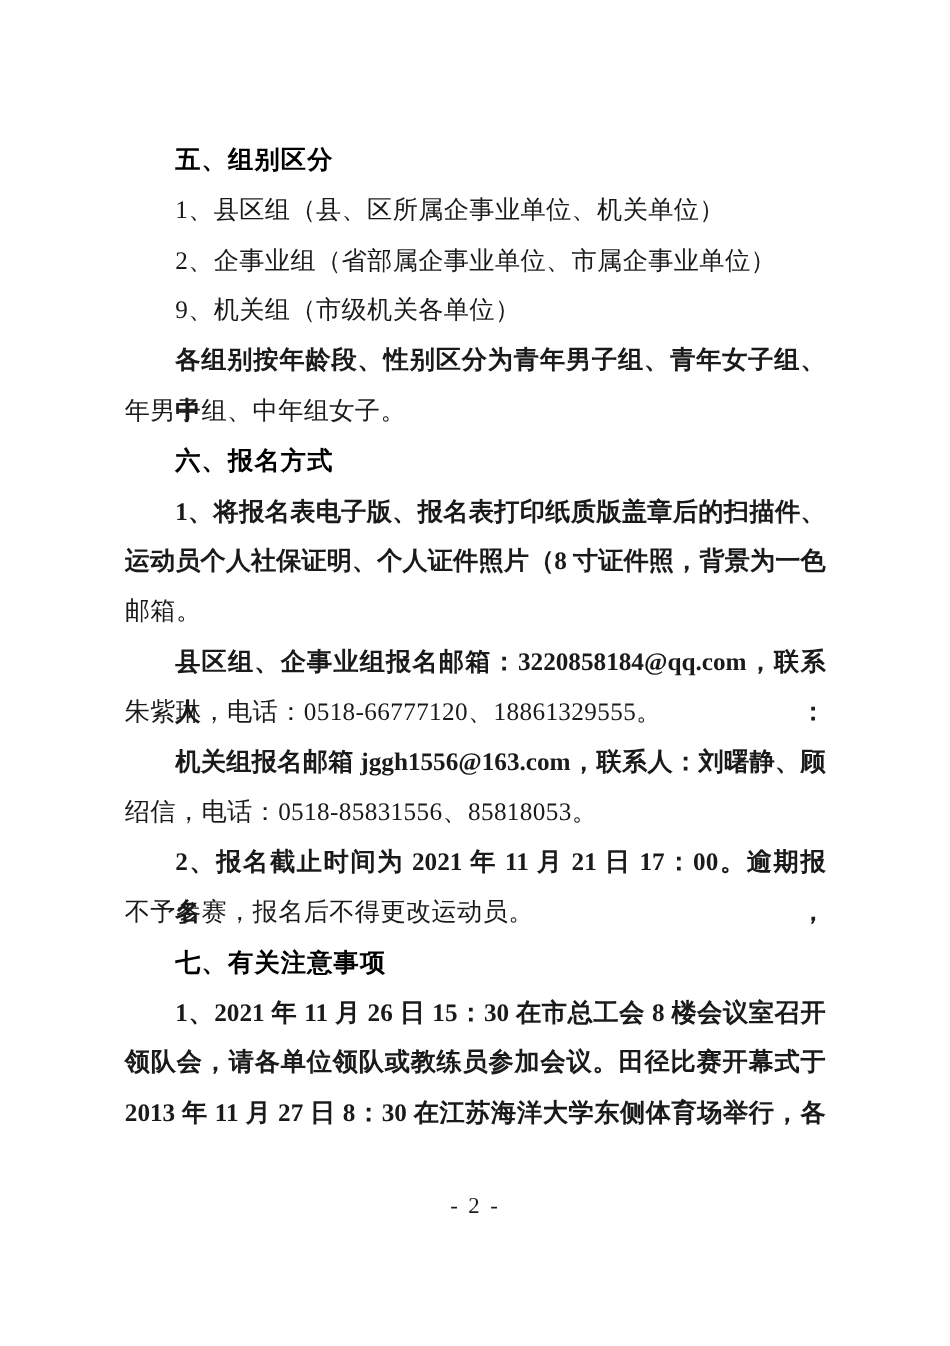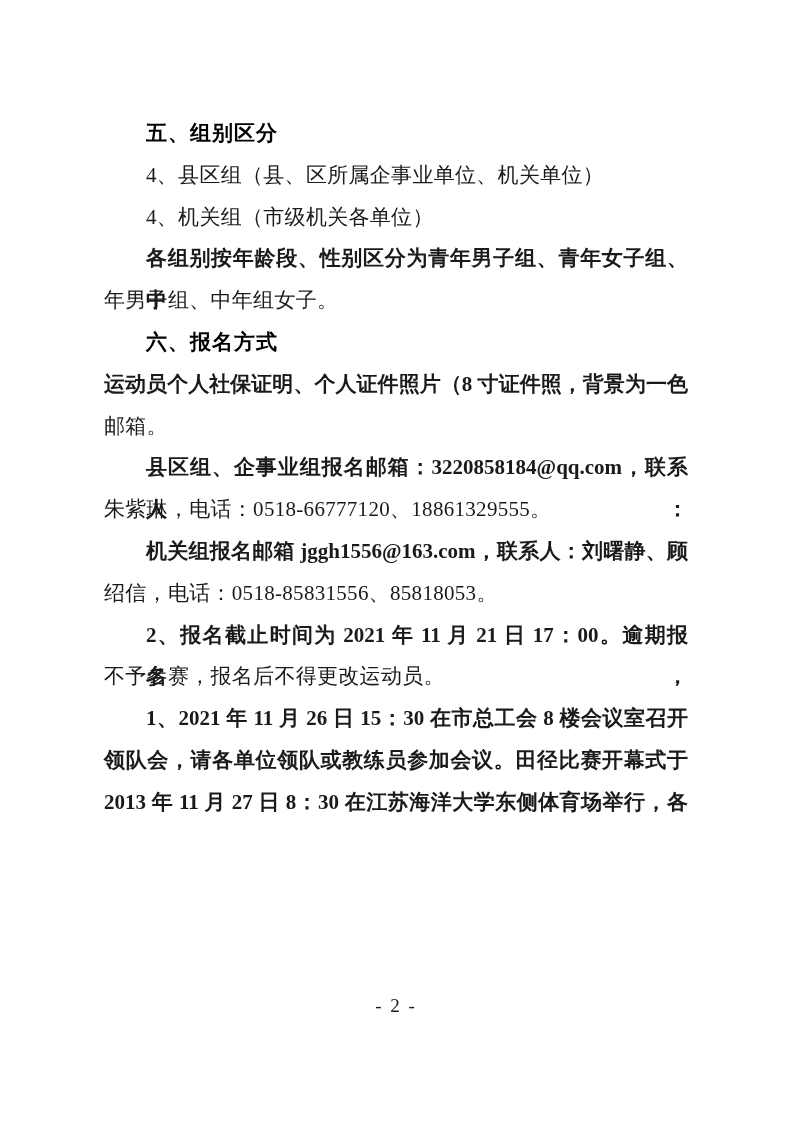--- a/index.html
+++ b/index.html
@@ -33,21 +33,21 @@
     padding-left: 42px;
   }
   .justify {
     white-space: normal;
     text-align: justify;
     text-align-last: justify;
     letter-spacing: 0;
     font-weight: bold;
   }
   .heading {
-    font-family: Liberation Serif, serif;
+    font-family: Liberation Sans, sans-serif;
     font-weight: bold;
     color: #000000;
     letter-spacing: 1px;
   }
   .pagenum {
     position: absolute;
     left: 0;
     top: 995px;
     width: 792px;
     text-align: center;
@@ -55,31 +55,34 @@
     letter-spacing: 2px;
     color: #1a1a1a;
   }
 </style>
 </head>
 <body>
 
 <div class="page">
   <div class="doc">
     <div class="line indent heading">五、组别区分</div>
-    <div class="line indent">4、县区组（县、区所属企事业单位、机关单位）</div>
-    <div class="line indent">4、机关组（市级机关各单位）</div>
+    <div class="line indent">1、县区组（县、区所属企事业单位、机关单位）</div>
+    <div class="line indent">2、企事业组（省部属企事业单位、市属企事业单位）</div>
+    <div class="line indent">9、机关组（市级机关各单位）</div>
     <div class="line indent justify">各组别按年龄段、性别区分为青年男子组、青年女子组、中</div>
     <div class="line">年男子组、中年组女子。</div>
     <div class="line indent heading">六、报名方式</div>
+    <div class="line indent justify">1、将报名表电子版、报名表打印纸质版盖章后的扫描件、</div>
     <div class="line justify">运动员个人社保证明、个人证件照片（8 寸证件照，背景为一色</div>
     <div class="line">邮箱。</div>
     <div class="line indent justify">县区组、企事业组报名邮箱：3220858184@qq.com，联系人：</div>
     <div class="line">朱紫琳，电话：0518-66777120、18861329555。</div>
     <div class="line indent justify">机关组报名邮箱 jggh1556@163.com，联系人：刘曙静、顾</div>
     <div class="line">绍信，电话：0518-85831556、85818053。</div>
     <div class="line indent justify">2、报名截止时间为 2021 年 11 月 21 日 17：00。逾期报名，</div>
     <div class="line">不予参赛，报名后不得更改运动员。</div>
+    <div class="line indent heading">七、有关注意事项</div>
     <div class="line indent justify">1、2021 年 11 月 26 日 15：30 在市总工会 8 楼会议室召开</div>
     <div class="line justify">领队会，请各单位领队或教练员参加会议。田径比赛开幕式于</div>
     <div class="line justify">2013 年 11 月 27 日 8：30 在江苏海洋大学东侧体育场举行，各</div>
   </div>
   <div class="pagenum">- 2 -</div>
 </div>
 
 </body></html>

